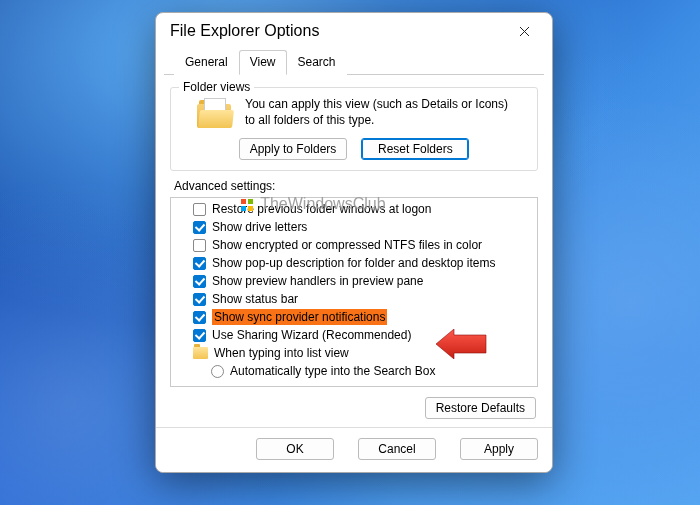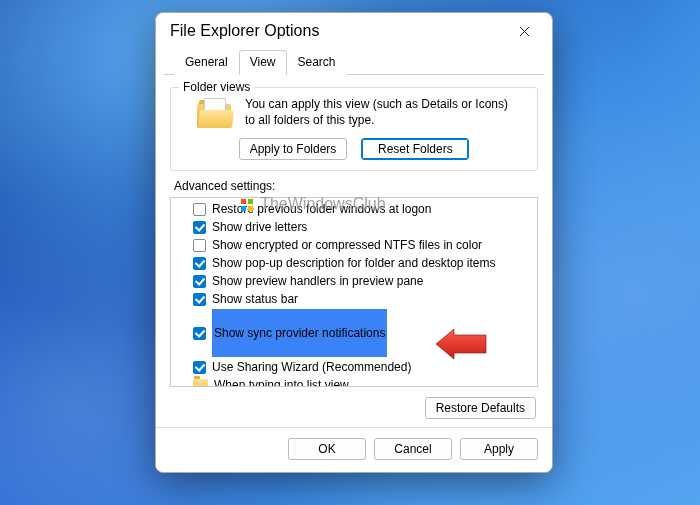--- a/index.html
+++ b/index.html
@@ -212,32 +212,32 @@
     background: linear-gradient(#ffe49a,#f2c453);
     border-radius: 1px;
     flex: none;
     position: relative;
   }
   .small-folder::before {
     content:''; position:absolute; top:-3px; left:1px;
     width:6px; height:3px; background:#e8b33c;
     border-radius:1px 1px 0 0;
   }
-  .highlight { background: #3b82f6; padding: 16px 2px; }
+  .highlight { background: #f97316; padding: 0 2px; }
   .restore-row { display:flex; justify-content:flex-end; margin:10px 2px 6px; }
   .bottom-bar {
     border-top: 1px solid #ddd;
     padding: 10px 14px 12px;
     display: flex;
     gap: 8px;
     justify-content: flex-end;
     background: #fff;
     border-radius: 0 0 8px 8px;
   }
-  .bottom-bar .btn { min-width: 78px; }
+  .bottom-bar .btn { min-width: 78px; margin-left: 16px; }
   .arrow {
     position: absolute;
     top: 329px;
     left: 436px;
     z-index: 20;
     pointer-events: none;
   }
 </style>
 </head>
 <body>

